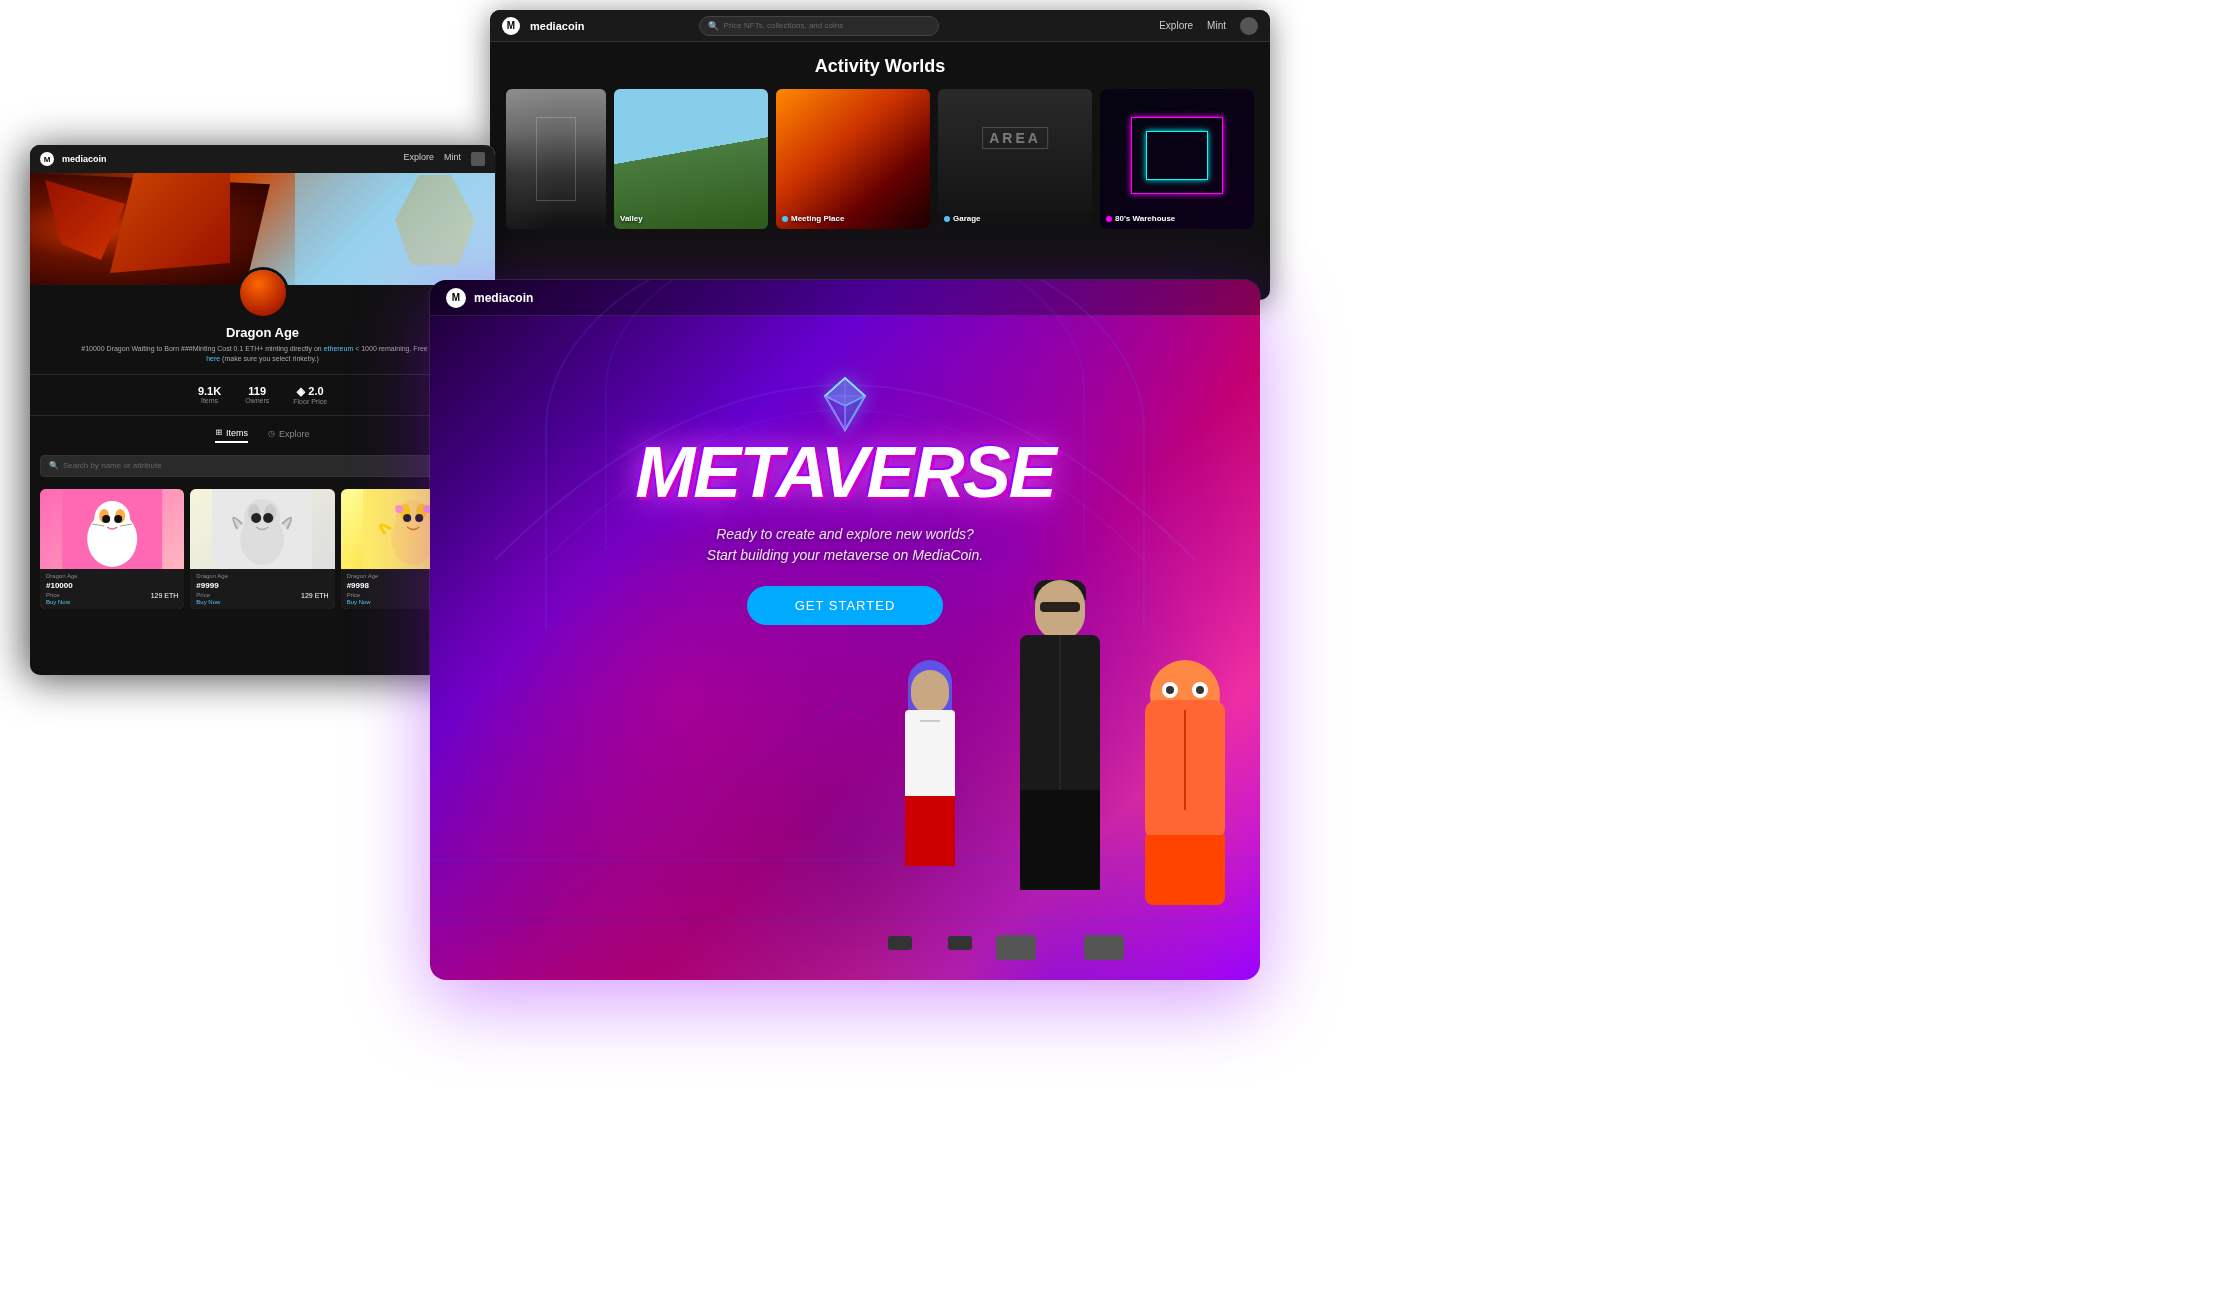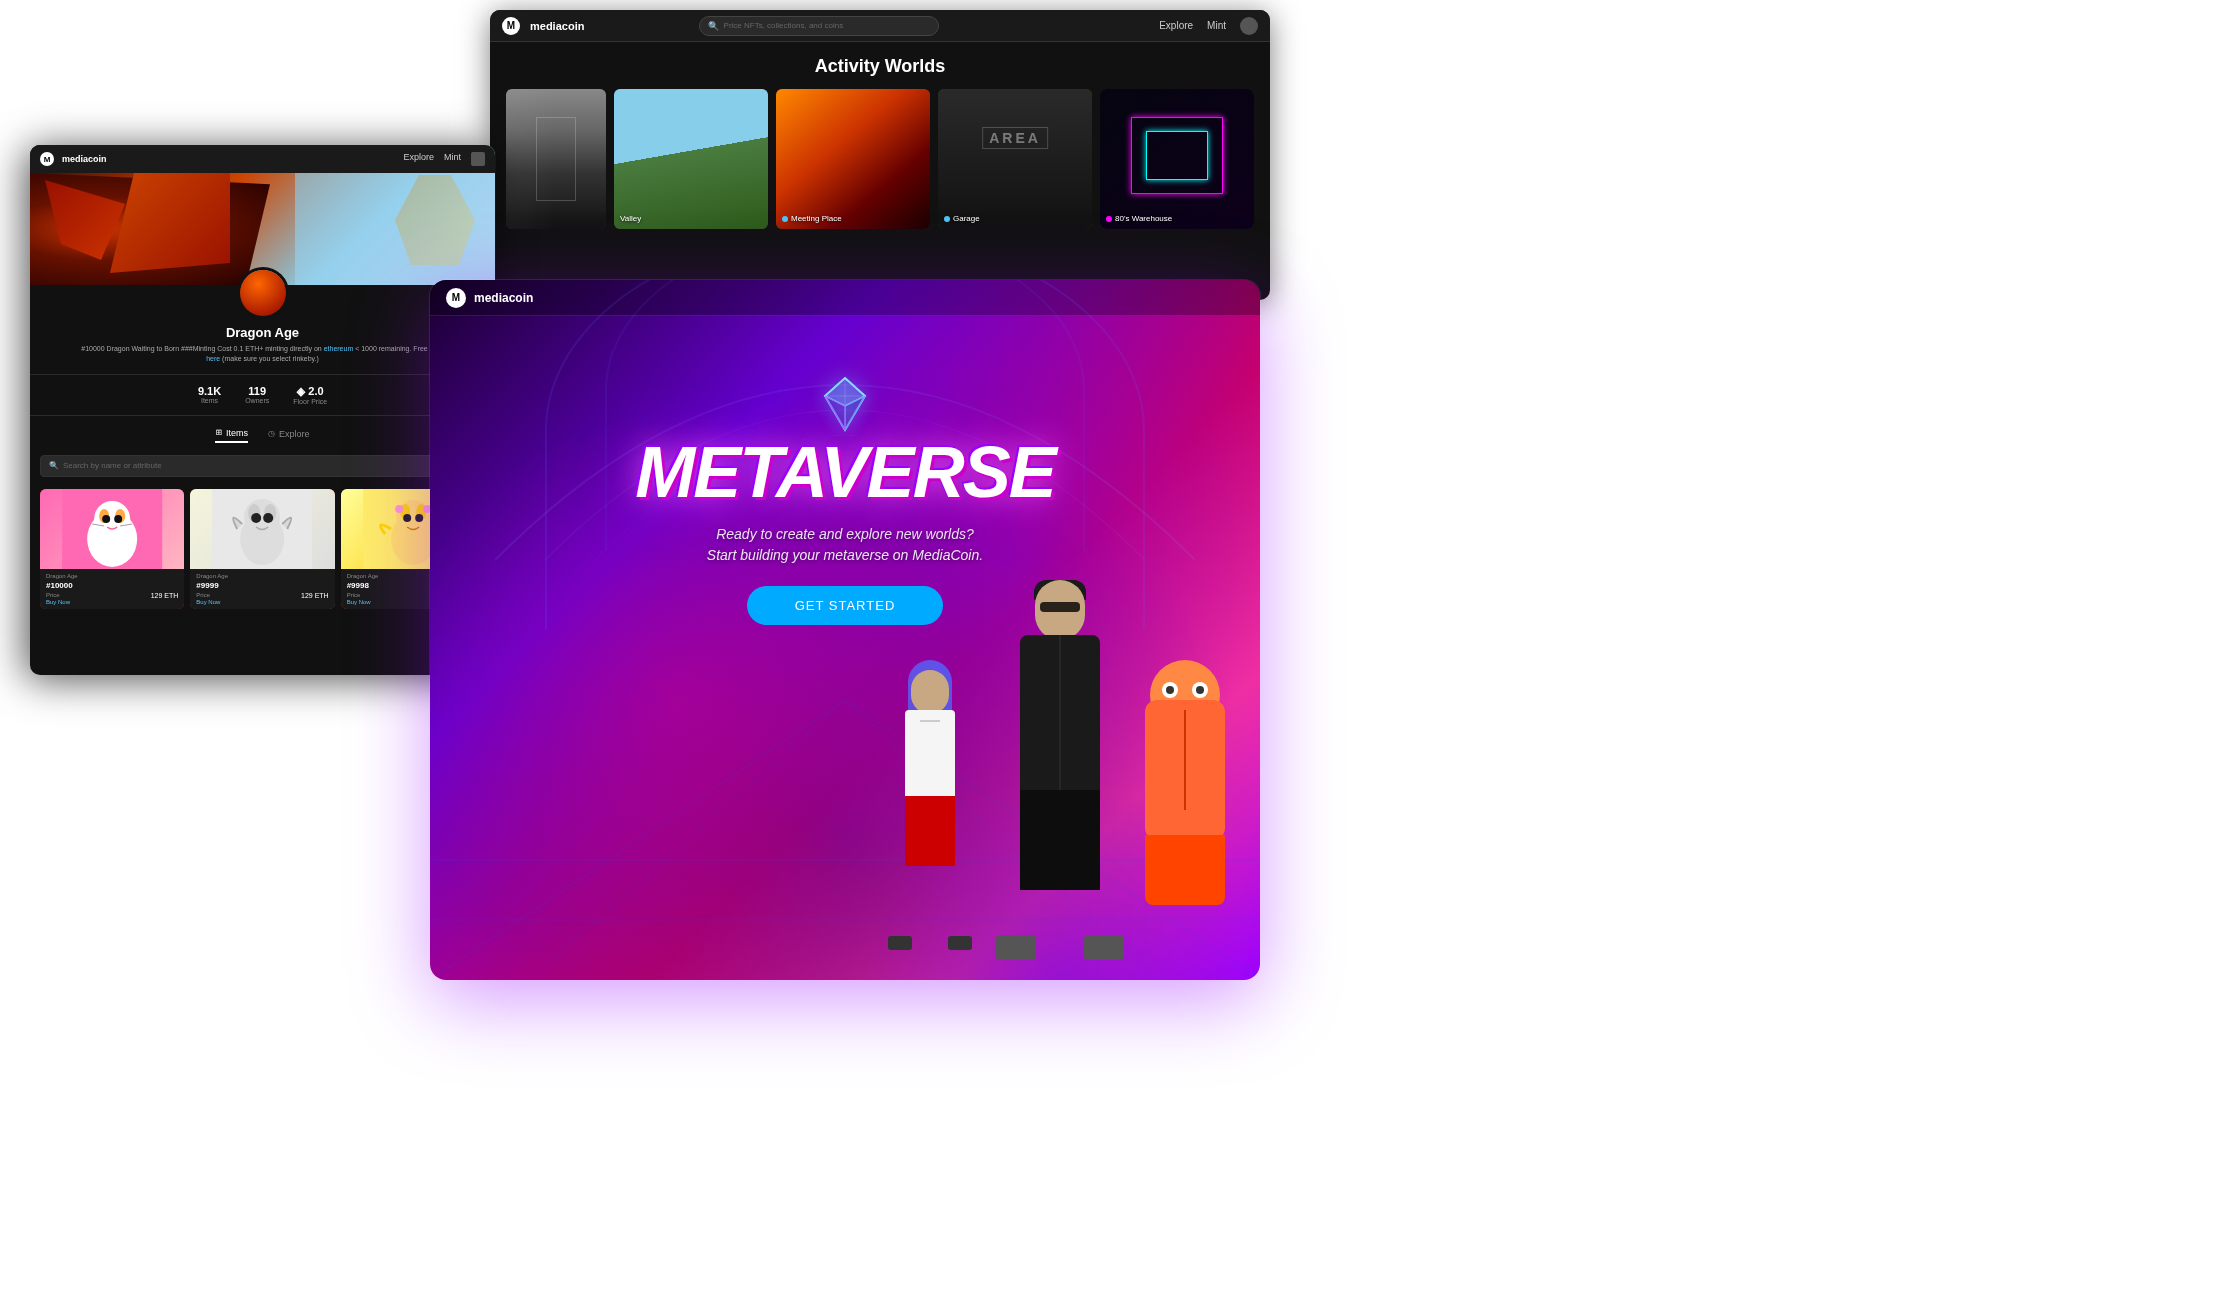--- a/index.html
+++ b/index.html
@@ -101,21 +101,21 @@
       position: relative;
       height: 140px;
       background: #333;
     }
     .world-card-label {
       position: absolute;
       bottom: 6px;
       left: 6px;
       color: #fff;
       font-size: 8px;
-      font-weight: 400;
+      font-weight: 700;
       text-shadow: 0 1px 3px rgba(0,0,0,0.8);
       display: flex;
       align-items: center;
       gap: 3px;
     }
     .world-dot {
       width: 6px; height: 6px;
       border-radius: 50%;
       background: #4fc3f7;
       flex-shrink: 0;

